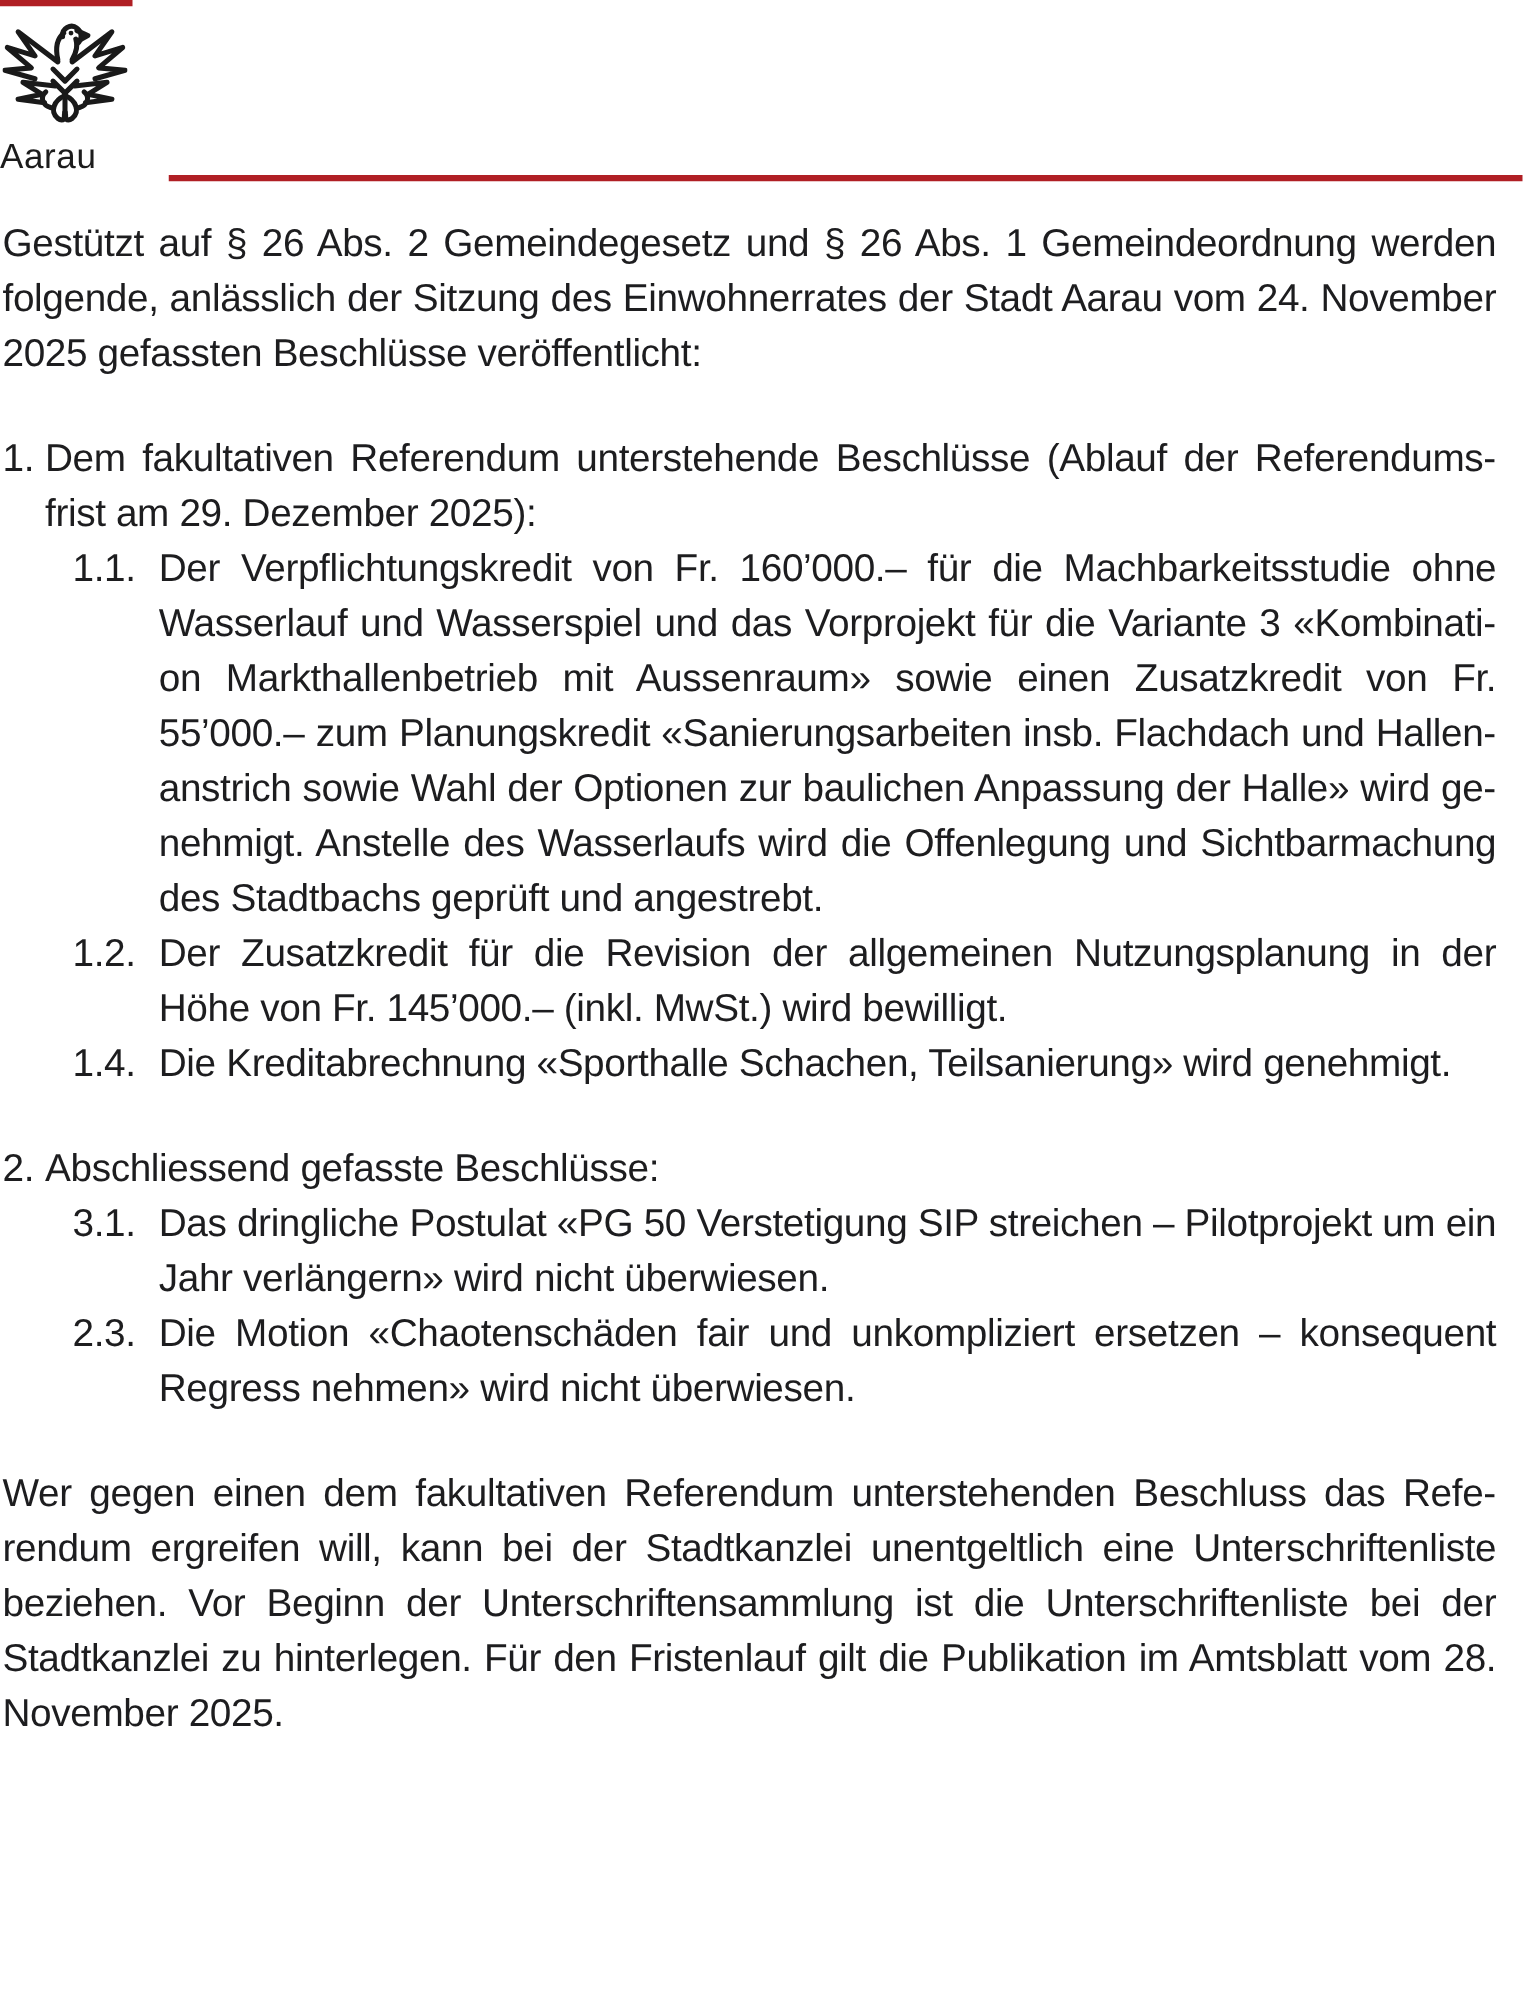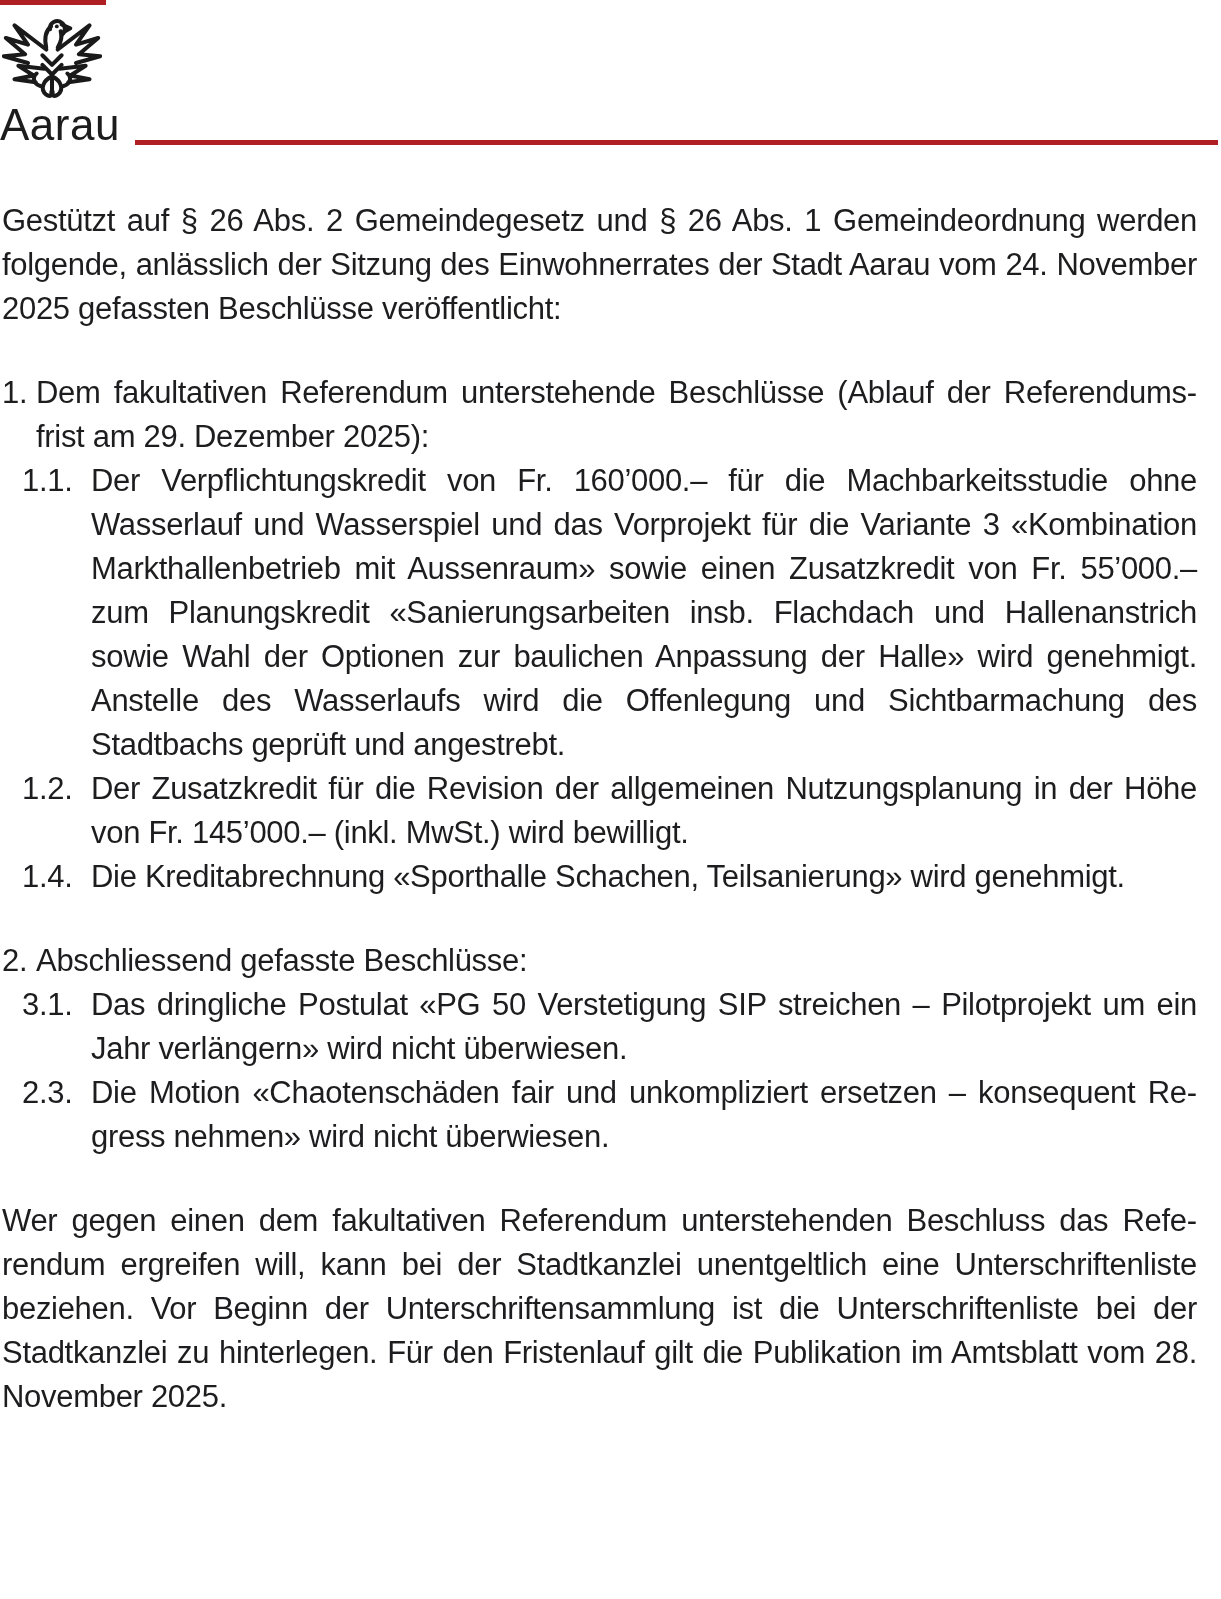--- a/index.html
+++ b/index.html
@@ -34,21 +34,21 @@
   .brand-eagle {
     position: absolute;
     left: 2px; top: 17px;
     width: 100px; height: 90px;
   }
   .brand-eagle path { fill: none; stroke: #1a1a1a; stroke-width: 4.2; stroke-linecap: round; stroke-linejoin: round; }
   .brand-eagle .fill { fill: #1a1a1a; stroke: none; }
   .brand-wordmark {
     position: absolute;
     left: 0; top: 104px;
-    font-size: 44px;
+    font-size: 28px;
     line-height: 42px;
     letter-spacing: 0.5px;
     color: #1c1c1c;
   }
   .brand-rule {
     position: absolute;
     left: 135px; top: 140px;
     width: 1083px; height: 5px;
     background: #B01F24;
   }
@@ -73,28 +73,28 @@
     letter-spacing: -0.5px;
   }
   .body-text {
     font-size: 31px;
     line-height: 44px;
     letter-spacing: -0.3px;
     text-align: justify;
     hyphens: manual;
     -webkit-hyphens: manual;
   }
-  .intro { margin-top: 49px; }
+  .intro { margin-top: 23px; }
   .closing { margin-top: 40px; }
 
   .list-block { margin-top: 40px; }
   .l1-row { display: flex; }
   .l1-num { flex: 0 0 34px; }
   .l1-text { flex: 1 1 auto; }
-  .l2-row { display: flex; margin-left: 20px; }
+  .l2-row { display: flex; margin-left: 56px; }
   .l2-num { flex: 0 0 69px; }
   .l2-text { flex: 1 1 auto; }
 </style>
 </head>
 <body>
 
 <div class="page">
 
   <header class="brand-header">
     <div class="brand-topbar"></div>

